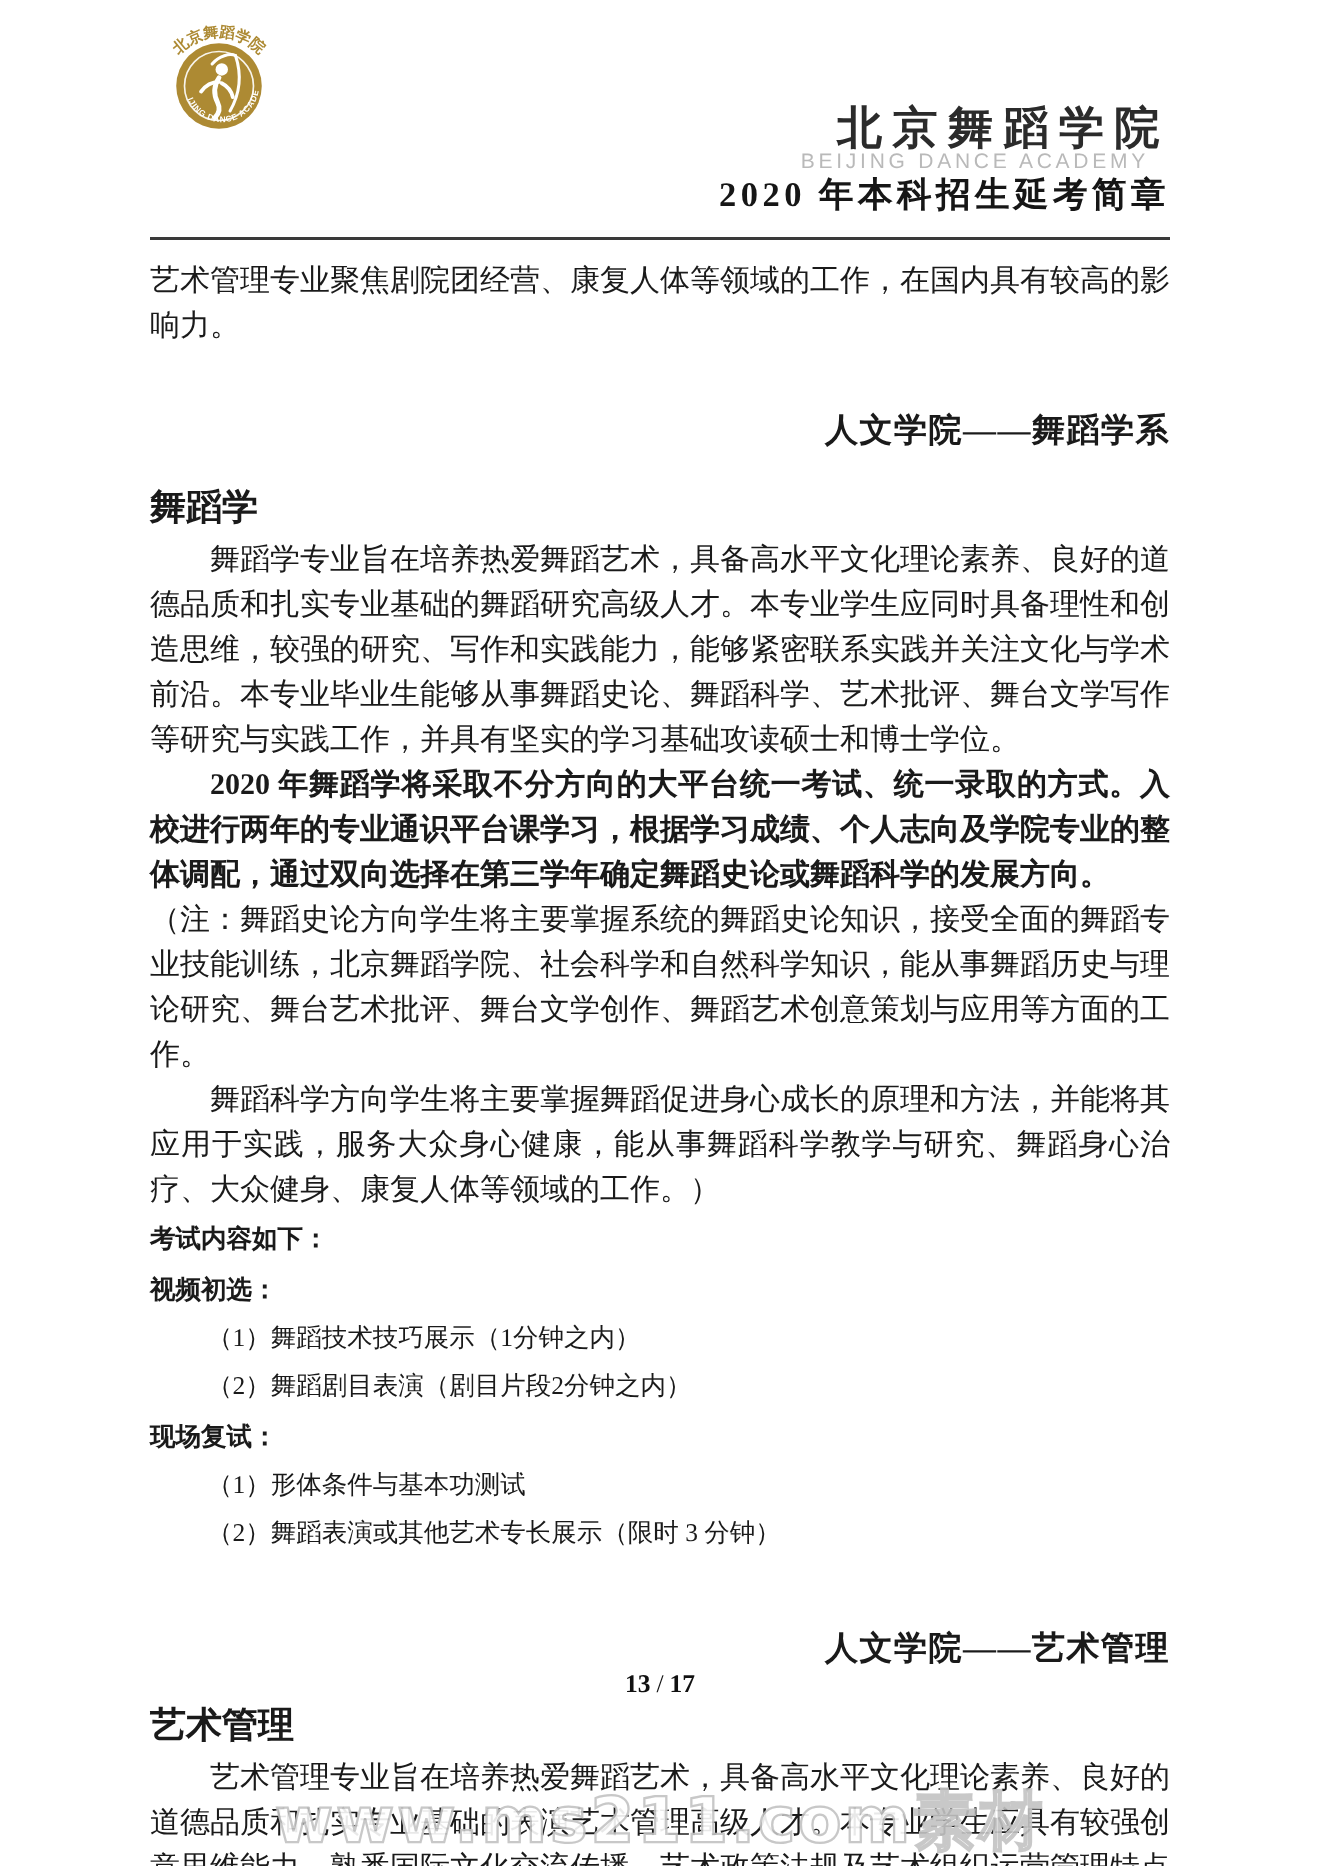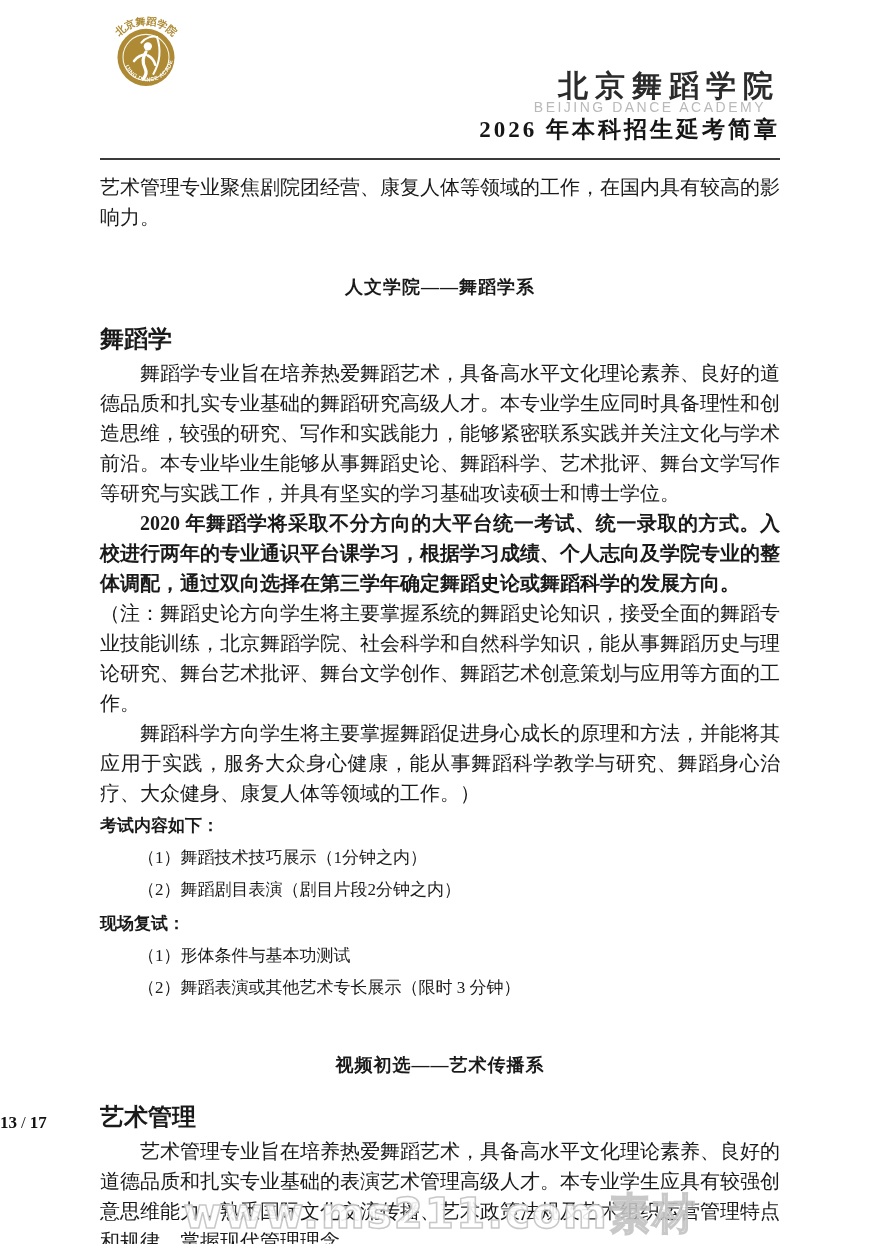--- a/index.html
+++ b/index.html
@@ -61,22 +61,22 @@
   }
 
   
   .body-text { font-size: 20px; line-height: 30px; text-align: justify; }
   p.para { text-indent: 2em; }
   p.noindent { text-indent: 0; }
   p.bold { font-weight: bold; }
   .intro { margin-top: 12px; }
 
   .section-title {
-    text-align: center;
-    font-size: 18px;
+    text-align: right;
+    font-size: 22px;
     font-weight: bold;
     letter-spacing: 1px;
     margin-top: 40px;
     margin-bottom: 22px;
   }
   .sub-heading {
     font-size: 24px;
     font-weight: bold;
     line-height: 30px;
     margin-bottom: 4px;
@@ -93,20 +93,21 @@
     padding-left: 38px;
     text-indent: 0;
   }
 
   
   .page-number {
     position: absolute;
     top: 1113px;
     left: 0;
     width: 100%;
+    text-align: center;
     font-size: 17px;
     color: #111;
   }
   .page-number .num { font-weight: bold; }
   .page-number .sep { font-weight: normal; padding: 0 4px; }
 
   .watermark {
     position: absolute;
     top: 1186px;
     left: 50%;
@@ -157,47 +158,48 @@
 
           <text font-size="6" font-weight="bold" fill="#ffffff" letter-spacing="0.5" font-family="'Liberation Sans','DejaVu Sans',sans-serif">
             <textPath href="#arcBottom" startOffset="50%" text-anchor="middle">BEIJING DANCE ACADEMY</textPath>
           </text>
         </svg>
       </div>
 
       <div class="header-titles">
         <div class="title-cn">北京舞蹈学院</div>
         <div class="title-en">BEIJING DANCE ACADEMY</div>
-        <div class="title-sub">2026 年本科招生延考简章</div>
+        <div class="title-sub">2020 年本科招生延考简章</div>
       </div>
     </div>
 
     <div class="body-text">
 
       <p class="para noindent intro">艺术管理专业聚焦剧院团经营、康复人体等领域的工作，在国内具有较高的影响力。</p>
 
       <div class="section-title">人文学院——舞蹈学系</div>
 
       <div class="sub-heading">舞蹈学</div>
 
       <p class="para">舞蹈学专业旨在培养热爱舞蹈艺术，具备高水平文化理论素养、良好的道德品质和扎实专业基础的舞蹈研究高级人才。本专业学生应同时具备理性和创造思维，较强的研究、写作和实践能力，能够紧密联系实践并关注文化与学术前沿。本专业毕业生能够从事舞蹈史论、舞蹈科学、艺术批评、舞台文学写作等研究与实践工作，并具有坚实的学习基础攻读硕士和博士学位。</p>
       <p class="para bold">2020 年舞蹈学将采取不分方向的大平台统一考试、统一录取的方式。入校进行两年的专业通识平台课学习，根据学习成绩、个人志向及学院专业的整体调配，通过双向选择在第三学年确定舞蹈史论或舞蹈科学的发展方向。</p>
       <p class="para noindent">（注：舞蹈史论方向学生将主要掌握系统的舞蹈史论知识，接受全面的舞蹈专业技能训练，北京舞蹈学院、社会科学和自然科学知识，能从事舞蹈历史与理论研究、舞台艺术批评、舞台文学创作、舞蹈艺术创意策划与应用等方面的工作。</p>
       <p class="para">舞蹈科学方向学生将主要掌握舞蹈促进身心成长的原理和方法，并能将其应用于实践，服务大众身心健康，能从事舞蹈科学教学与研究、舞蹈身心治疗、大众健身、康复人体等领域的工作。）</p>
 
       <div class="exam-heading">考试内容如下：</div>
 
+      <div class="exam-heading">视频初选：</div>
       <p class="exam-item">（1）舞蹈技术技巧展示（1分钟之内）</p>
       <p class="exam-item">（2）舞蹈剧目表演（剧目片段2分钟之内）</p>
 
       <div class="exam-heading">现场复试：</div>
       <p class="exam-item">（1）形体条件与基本功测试</p>
       <p class="exam-item">（2）舞蹈表演或其他艺术专长展示（限时 3 分钟）</p>
 
-      <div class="section-title" style="margin-top:46px;">视频初选——艺术传播系</div>
+      <div class="section-title" style="margin-top:46px;">人文学院——艺术管理</div>
 
       <div class="sub-heading">艺术管理</div>
 
       <p class="para">艺术管理专业旨在培养热爱舞蹈艺术，具备高水平文化理论素养、良好的道德品质和扎实专业基础的表演艺术管理高级人才。本专业学生应具有较强创意思维能力，熟悉国际文化交流传播、艺术政策法规及艺术组织运营管理特点和规律，掌握现代管理理念</p>
 
     </div>
   </div>
 
   <div class="page-number">
     <span class="num">13</span><span class="sep">/</span><span class="num">17</span>

